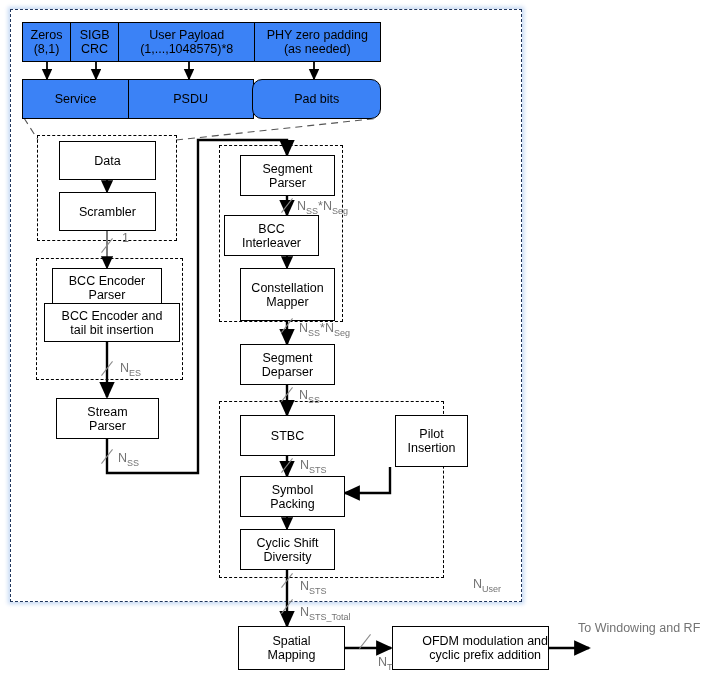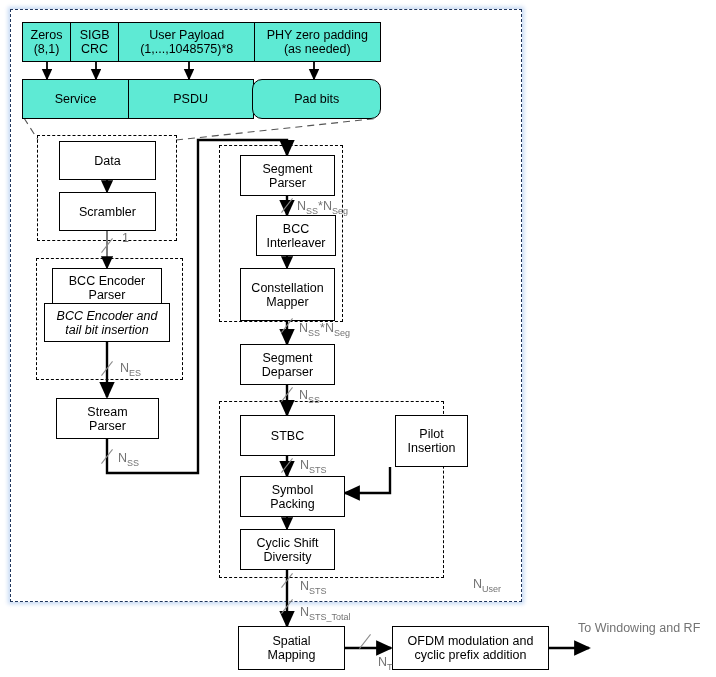--- a/index.html
+++ b/index.html
@@ -41,21 +41,21 @@
     position: absolute;
     box-sizing: border-box;
     display: flex;
     z-index: 3;
     background: #fff;
   }
   .cellrow > .cell {
     box-sizing: border-box;
     border: 1.4px solid #000;
     margin-left: -1.4px;
-    background: #5eead4;
+    background: #3b82f6;
     display: flex;
     align-items: center;
     justify-content: center;
     text-align: center;
     font-size: 12.5px;
     line-height: 1.12;
     color: #000;
   }
   .cellrow > .cell:first-child { margin-left: 0; }
   .dashgroup {
@@ -189,36 +189,36 @@
 
   <div class="box" style="left:59px; top:192px; width:97px; height:39px;">
     <div><span>Scrambler</span></div>
   </div>
 
   <div class="box" style="left:52px; top:268px; width:110px; height:39px;">
     <div><span>BCC Encoder</span><br>
          <span>Parser</span></div>
   </div>
 
-  <div class="box" style="left:44px; top:303px; width:126px; height:39px;font-style:italic;">
+  <div class="box" style="left:44px; top:303px; width:136px; height:39px;">
     <div><span>BCC Encoder and</span><br>
          <span>tail bit insertion</span></div>
   </div>
 
   <div class="box" style="left:56px; top:398px; width:103px; height:41px;">
     <div><span>Stream</span><br>
          <span>Parser</span></div>
   </div>
 
   <div class="box" style="left:240px; top:155px; width:95px; height:41px;">
     <div><span>Segment</span><br>
          <span>Parser</span></div>
   </div>
 
-  <div class="box" style="left:256px; top:215px; width:80px; height:41px;">
+  <div class="box" style="left:224px; top:215px; width:95px; height:41px;">
     <div><span>BCC</span><br>
          <span>Interleaver</span></div>
   </div>
 
   <div class="box" style="left:240px; top:268px; width:95px; height:53px;">
     <div><span>Constellation</span><br>
          <span>Mapper</span></div>
   </div>
 
   <div class="box" style="left:240px; top:344px; width:95px; height:41px;">
@@ -243,21 +243,21 @@
   <div class="box" style="left:240px; top:529px; width:95px; height:41px;">
     <div><span>Cyclic Shift</span><br>
          <span>Diversity</span></div>
   </div>
 
   <div class="box" style="left:238px; top:626px; width:107px; height:44px;">
     <div><span>Spatial</span><br>
          <span>Mapping</span></div>
   </div>
 
-  <div class="box" style="left:392px; top:626px; width:157px; height:44px;">
+  <div class="box" style="left:392px; top:626px; width:157px; height:44px;justify-content:flex-end;">
     <div><span>OFDM modulation and</span><br>
          <span>cyclic prefix addition</span></div>
   </div>
 
   <div class="tick" style="left:98px; top:245px;"></div>
   <div class="tick" style="left:98px; top:368px;"></div>
   <div class="tick" style="left:98px; top:456px;"></div>
   <div class="tick" style="left:278px; top:205px;"></div>
   <div class="tick" style="left:278px; top:325px;"></div>
   <div class="tick" style="left:278px; top:394px;"></div>

